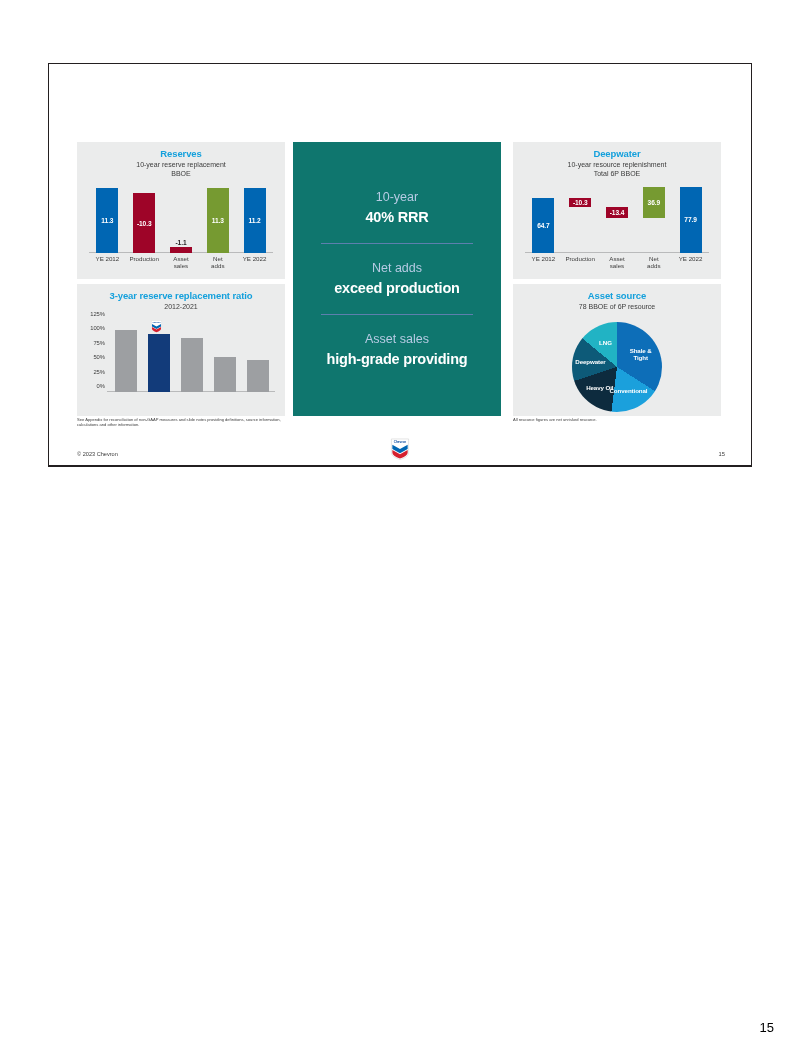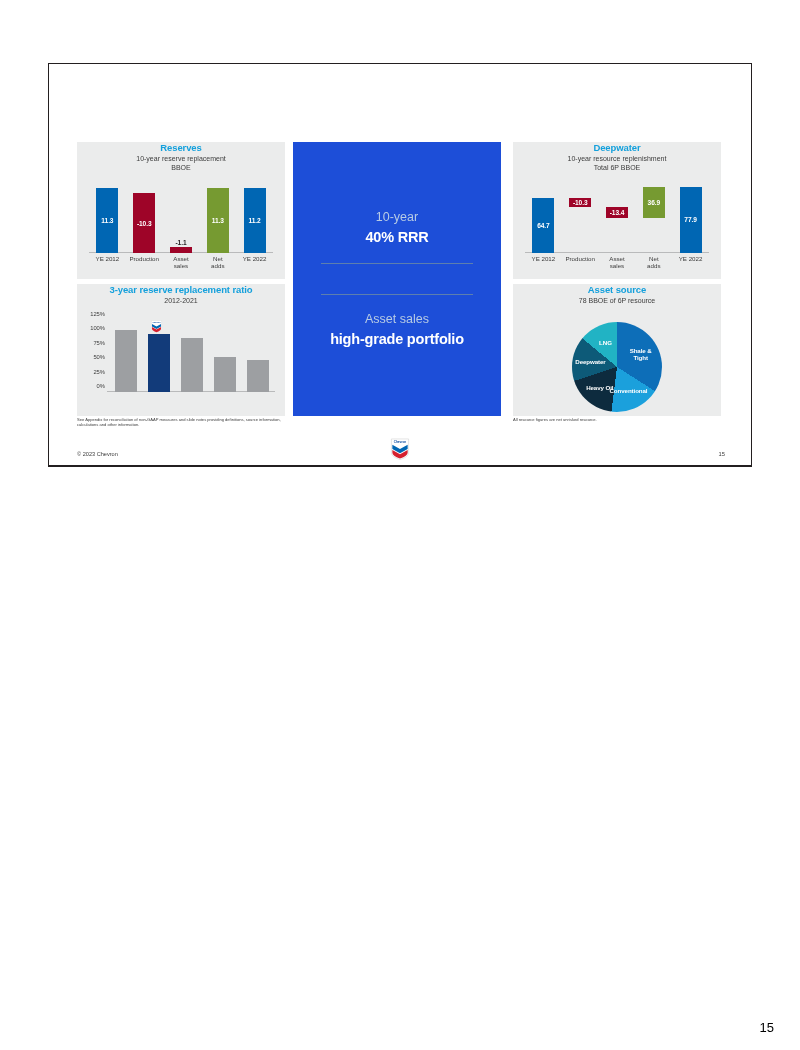--- a/index.html
+++ b/index.html
@@ -31,20 +31,21 @@
   .panel {
     position: absolute;
     background: #ebecec;
     overflow: hidden;
   }
   .panel-title {
     text-align: center;
     color: #14A0DC;
     font-weight: bold;
     font-size: 9.5px;
+    margin-top: 6px;
     letter-spacing: -0.1px;
   }
   .panel-sub {
     text-align: center;
     color: #3c3c3c;
     font-size: 7px;
     line-height: 9px;
     margin-top: 1px;
   }
 
@@ -108,21 +109,21 @@
   .rbar { position: absolute; bottom: 0; }
   .chevron-mark {
     position: absolute;
     width: 17px; height: 13px;
   }
 
   
   #center-panel {
     position: absolute;
     left: 244px; top: 78px; width: 208px; height: 274px;
-    background: #1d4ed8;
+    background: #0f766e;
     color: #ffffff;
     display: flex; flex-direction: column;
     align-items: center; justify-content: center;
   }
   .cblock { text-align: center; padding: 0 14px; }
   .cblock .small {
     font-size: 12.5px; color: #b7cbe4; line-height: 19px; font-weight: normal;
   }
   .cblock .big {
     font-size: 14.5px; color: #ffffff; font-weight: bold; line-height: 21px;
@@ -274,24 +275,28 @@
         </div>
     </div>
   </div>
 
   <div id="center-panel">
     <div class="cblock">
       <div class="small">10-year</div>
       <div class="big">40% RRR</div>
     </div>
     <div class="cdiv"></div>
+    <div class="cblock">
+      <div class="small">Net adds</div>
+      <div class="big">exceed production</div>
+    </div>
     <div class="cdiv"></div>
     <div class="cblock">
       <div class="small">Asset sales</div>
-      <div class="big">high-grade portfolio</div>
+      <div class="big">high-grade providing</div>
     </div>
   </div>
 
   <div class="panel" id="resource-panel">
     <div class="panel-title">Deepwater</div>
     <div class="panel-sub">
       <div>10-year resource replenishment</div>
       <div>Total 6P BBOE</div>
     </div>
     <div class="barchart" id="resource-chart">

